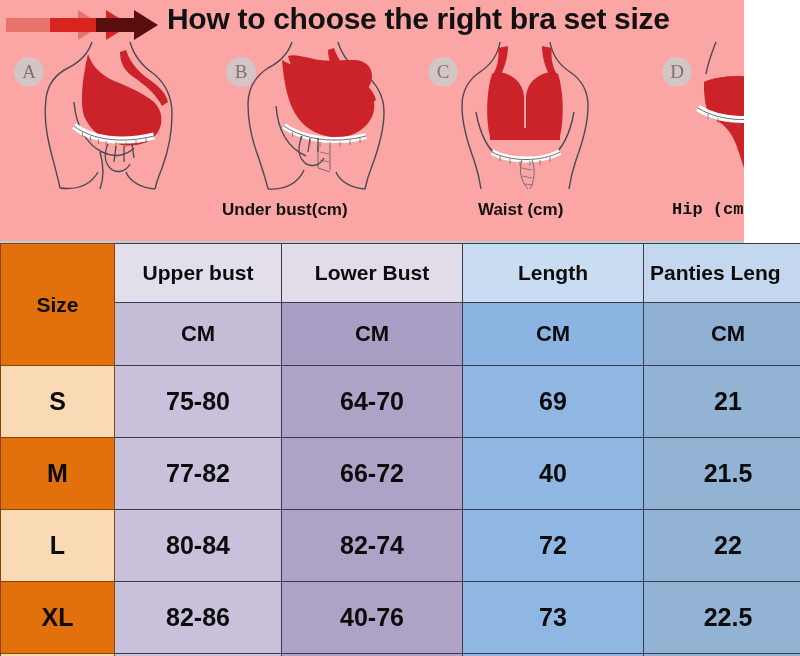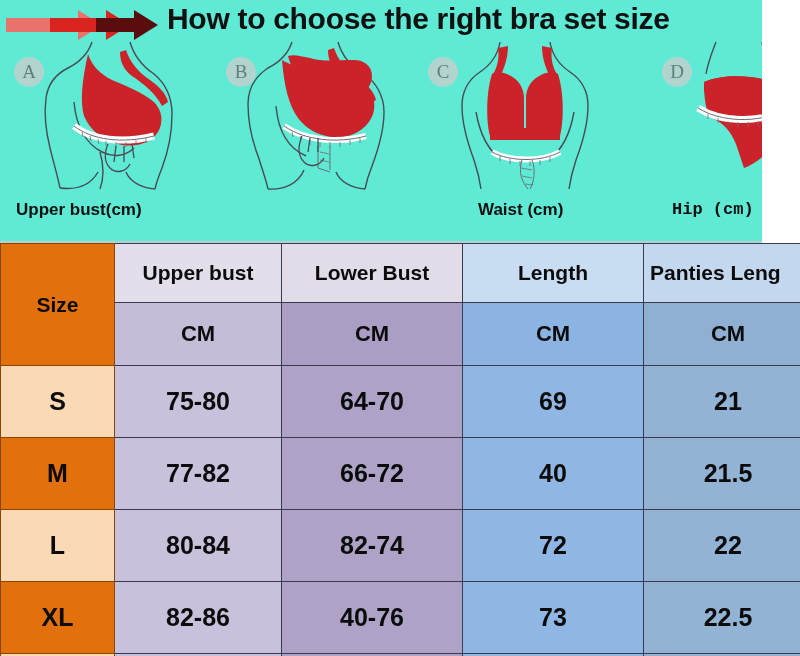--- a/index.html
+++ b/index.html
@@ -8,23 +8,22 @@
     background:#ffffff;
     font-family:"Liberation Sans",sans-serif;
     -webkit-font-smoothing:antialiased;
   }
   .page{position:relative;width:800px;height:656px;overflow:hidden;}
 
   
   .hero{
     position:relative;
     width:744px;height:243px;
-    background:#5eead4;
+    background:#fca5a5;
     overflow:hidden;
-    padding-left:18px;
   }
   .hero-title{
     position:absolute;left:167px;top:2px;
     font-size:30px;font-weight:700;color:#111;
     letter-spacing:-0.3px;
     white-space:nowrap;
     font-family:"Liberation Sans",sans-serif;
   }
   .arrows{position:absolute;left:6px;top:9px;width:152px;height:32px;}
 
@@ -141,21 +140,20 @@
         <g fill="none" stroke="#6d6d75" stroke-width=".8">
           <path d="M52 92 l1 5M60 96 l1 5M68 99 l1 5M76 101 l0 5M86 102 l0 5M96 102 l0 5M106 100 l0 5M116 98 l0 5"></path>
         </g>
 
         <g fill="none" stroke="#4a4a52" stroke-width="1.3">
           <path d="M78 104 C74 112 74 122 80 128 C86 134 96 132 100 124"></path>
           <path d="M86 106 l-2 16M94 106 l0 16M102 104 l2 14"></path>
         </g>
       </svg>
     </div>
-    <div class="caption" style="left:16px;">Upper bust(cm)</div>
 
     <div class="badge" style="left:226px;top:57px;">B</div>
     <div class="fig" style="left:226px;">
       <svg width="180" height="150" viewBox="0 0 180 150">
         <g fill="none" stroke="#4a4a52" stroke-width="1.4">
           <path d="M66 2 C62 14 54 22 42 28 C30 36 22 48 22 64 C22 82 26 100 32 116 C36 128 40 140 42 149"></path>
           <path d="M112 2 C116 16 124 26 138 34 C150 42 158 56 158 72 C158 90 152 110 146 126 C142 136 140 144 139 149"></path>
           <path d="M42 149 C58 150 72 144 78 130"></path>
           <path d="M139 149 C126 148 114 142 110 132"></path>
           <path d="M50 66 C52 90 62 108 80 116"></path>
@@ -180,20 +178,21 @@
         <g fill="none" stroke="#6d6d75" stroke-width=".8">
           <path d="M66 92 l1 5M74 96 l1 5M84 100 l0 5M94 102 l0 5M104 102 l0 5M114 102 l0 5M124 100 l0 5M134 98 l0 5"></path>
           <path d="M94 112 l9 2M94 120 l9 2"></path>
         </g>
         <g fill="none" stroke="#4a4a52" stroke-width="1.3">
           <path d="M76 96 C72 106 72 116 78 122 C84 128 94 126 98 118"></path>
           <path d="M84 98 l-2 14M92 98 l0 14"></path>
         </g>
       </svg>
     </div>
+    <div class="caption" style="left:222px;">Under bust(cm)</div>
 
     <div class="badge" style="left:428px;top:57px;">C</div>
     <div class="fig" style="left:452px;">
       <svg width="150" height="150" viewBox="0 0 150 150">
         <g fill="none" stroke="#4a4a52" stroke-width="1.4">
           <path d="M48 2 C46 14 40 24 28 32 C16 40 10 52 10 66 C10 84 16 104 22 120 C26 132 28 142 29 149"></path>
           <path d="M98 2 C100 14 106 24 118 32 C130 40 136 52 136 66 C136 84 130 104 124 120 C120 132 118 142 117 149"></path>
           <path d="M24 72 C28 94 36 110 48 118"></path>
           <path d="M122 72 C118 94 110 110 98 118"></path>
         </g>

